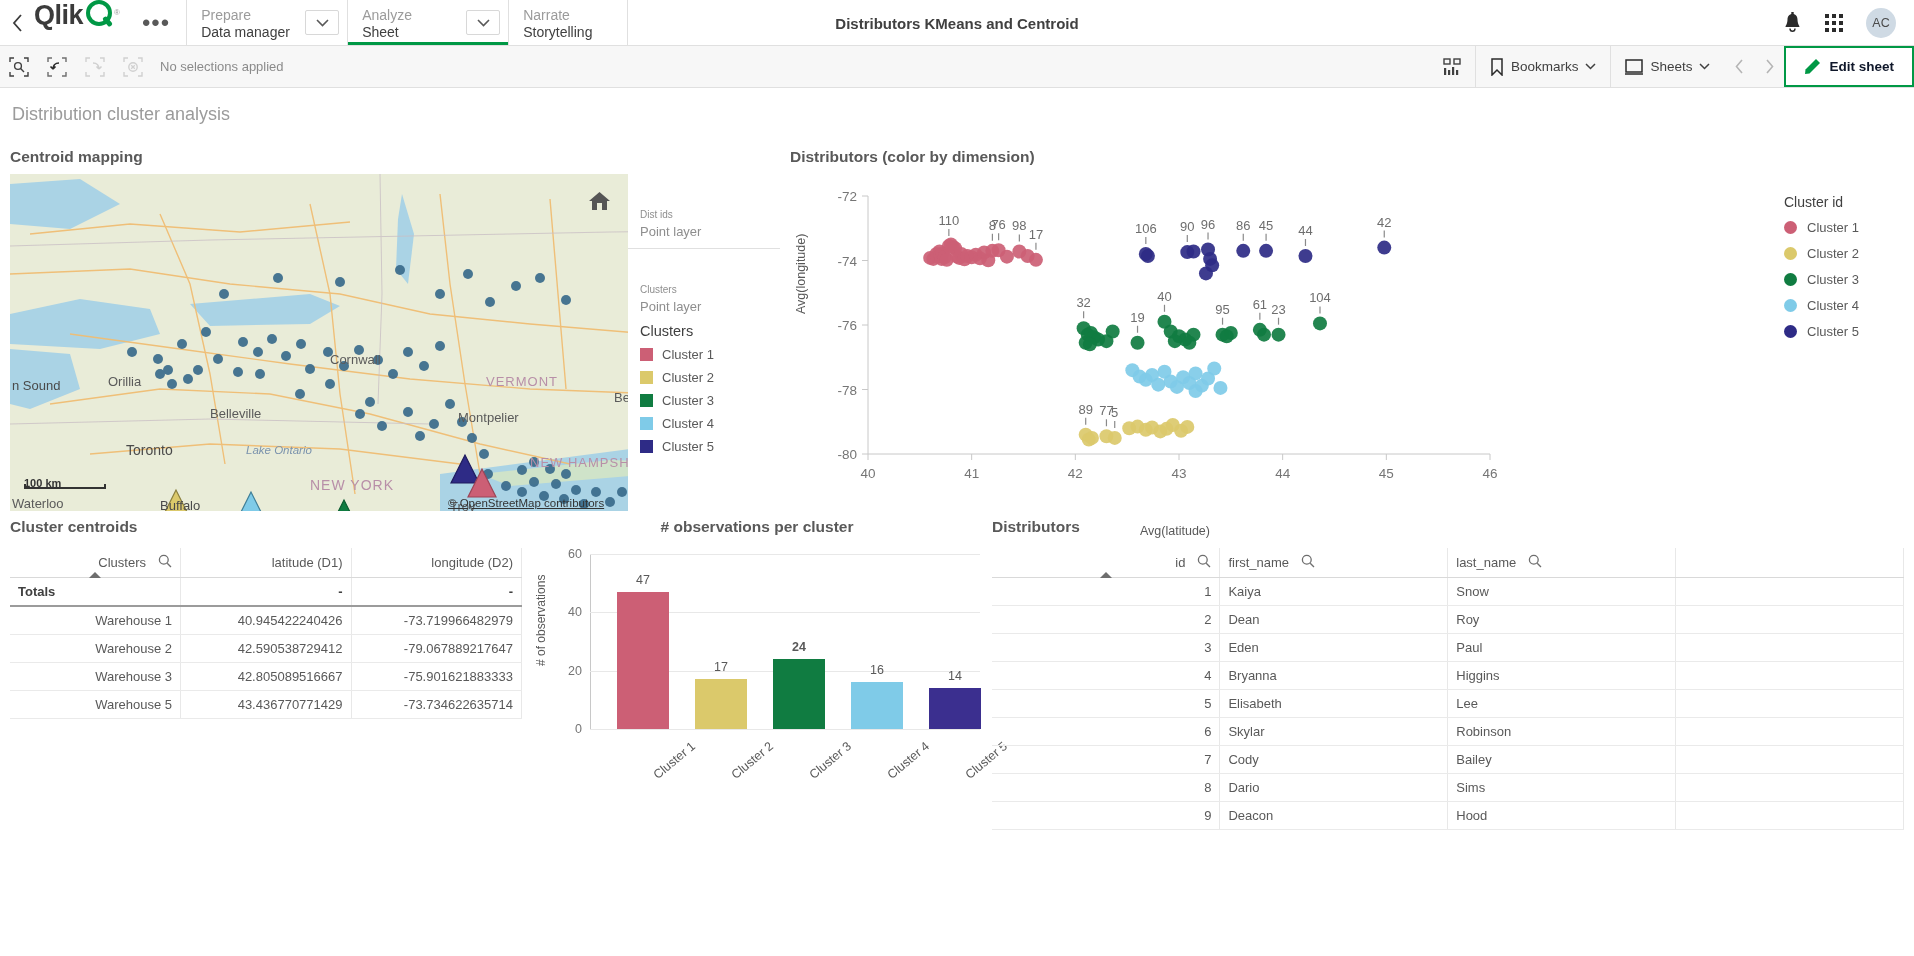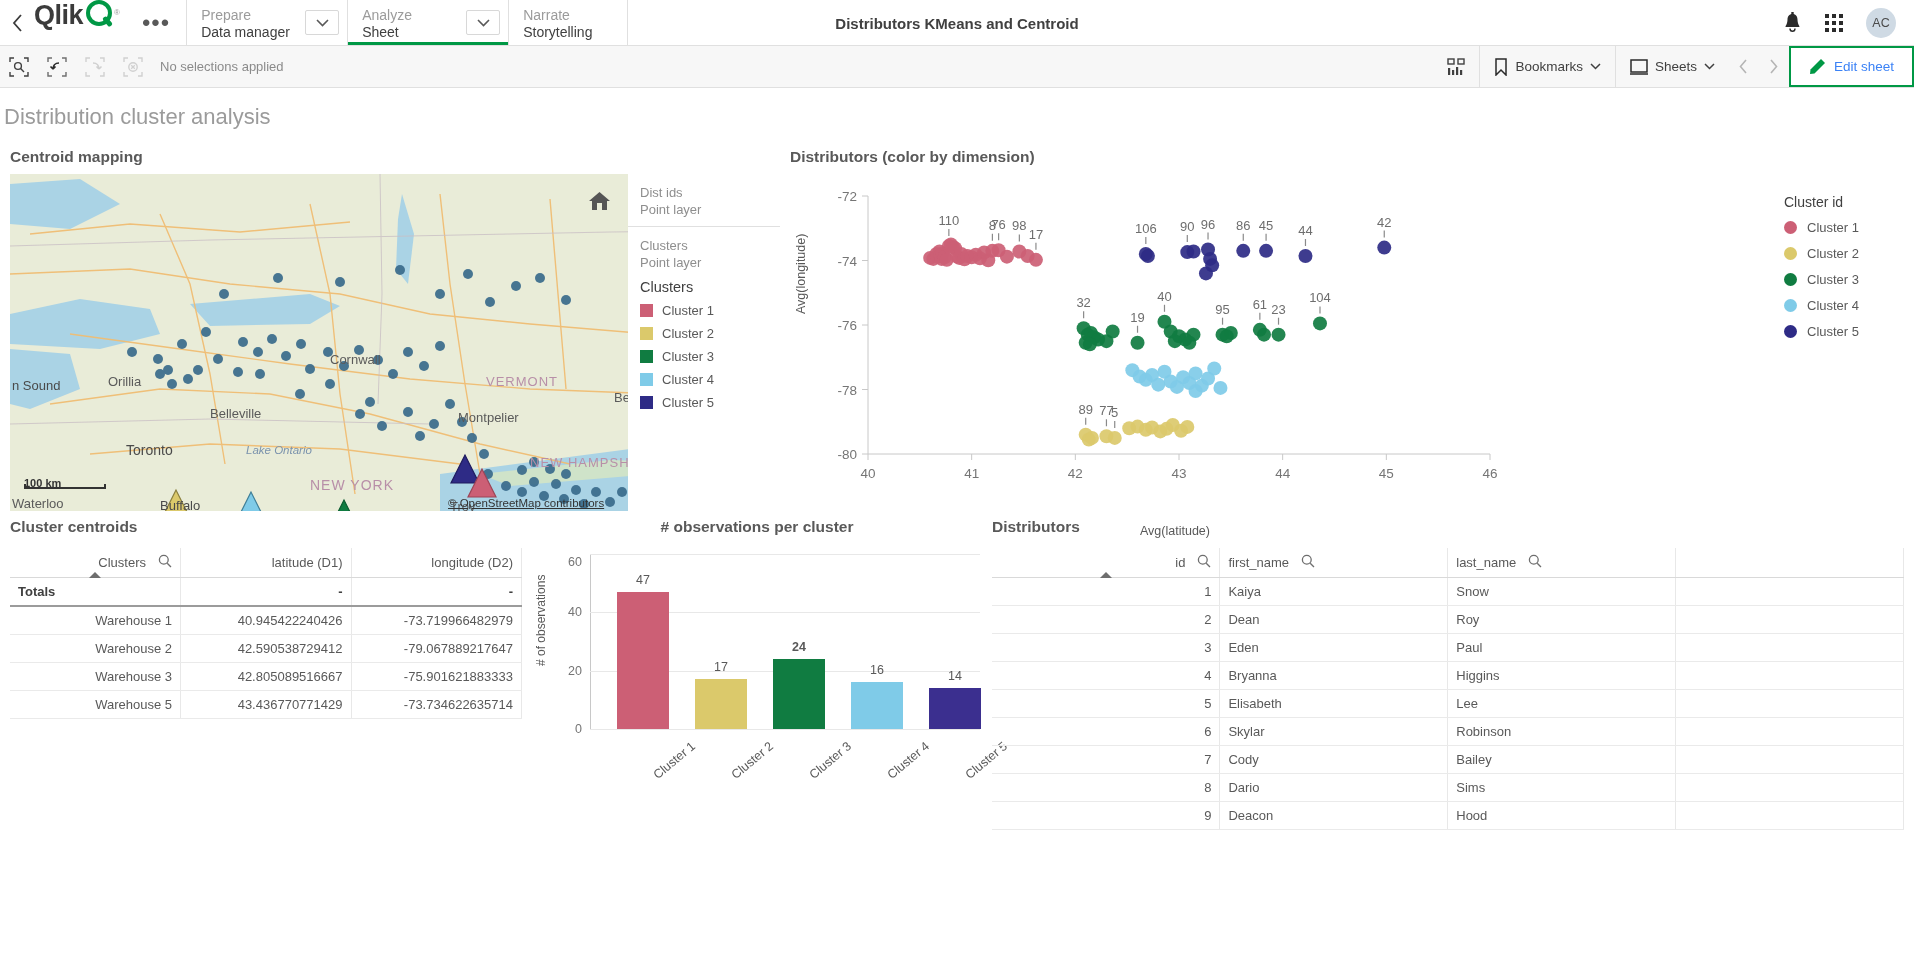--- a/index.html
+++ b/index.html
@@ -91,48 +91,48 @@
     color: #404040; cursor: pointer; border-left: 1px solid #e0e0e0;
     background: transparent;
   }
   .tb-btn.nb { border-left: none; }
   .tb-arrow {
     width: 30px; display:flex; align-items:center; justify-content:center;
     color:#b5b5b5; cursor: default; font-size: 16px;
   }
   .tb-edit {
     display:flex; align-items:center; gap:8px; padding: 8px 18px;
-    color: #3b82f6; font-size: 13.5px; border: 2px solid #009845;
-    background:#fff; cursor:pointer; margin: 0; height: 100%;
+    color: #0f172a; font-size: 13.5px; border: 2px solid #009845;
+    background:#fff; cursor:pointer; margin: 0; height: 100%; font-weight: bold;
   }
 
   
   .sheet { position: relative; height: calc(956px - 46px - 42px); background:#fff; }
   .sheet-title {
-    font-size: 22px; color: #9b9b9b; padding: 16px 0 10px 4px; font-weight: 400;
+    font-size: 18px; color: #9b9b9b; padding: 16px 0 10px 12px; font-weight: 400;
   }
   .obj-title {
     font-size: 15.5px; font-weight: bold; color: #595959;
   }
 
   
   .map-panel { position:absolute; left:10px; top:60px; width: 770px; }
   .map-head { padding-bottom: 8px; }
   .map-body {
     position:relative; width: 770px; height: 337px; overflow:hidden;
     background: #e8ead5;
   }
   .map-canvas { position:absolute; inset:0; }
   .map-legend {
     position:absolute; right:0; top:0; width: 152px; height: 100%;
     background:#fff; font-size: 12.5px;
   }
   .ml-sec { padding: 10px 12px 8px 12px; border-bottom:1px solid #e0e0e0; }
   .ml-sec:last-child { border-bottom:none; }
-  .ml-name { font-size: 13px; color:#8e8e8e; line-height: 17px; }
+  .ml-name { font-size: 10px; color:#8e8e8e; line-height: 17px; margin-top: 22px; }
   .ml-sub  { font-size: 13px; color:#8e8e8e; line-height: 17px; }
   .ml-title { font-size: 14.5px; color:#404040; margin: 8px 0 8px 0; }
   .ml-row { display:flex; align-items:center; gap:9px; margin-bottom: 8px; cursor:pointer;}
   .ml-swatch { width: 13px; height: 13px; flex:none; }
   .ml-label { font-size: 13px; color:#595959; }
   .map-attrib {
     position:absolute; bottom:2px; left: 438px; font-size: 11.5px; color:#333;
     text-decoration: underline; white-space:nowrap;
   }
   .scalebar {
@@ -836,21 +836,21 @@
         <div class="bc-ylab"># of observations</div>
         <div class="bc-plot" id="bc-plot">
           <div class="axis-y-line"></div>
         <div class="gridline" style="top: 175px;"></div>
             <div class="bc-tick" style="top: 175px;">0</div>
             <div class="gridline" style="top: 116.667px;"></div>
             <div class="bc-tick" style="top: 116.667px;">20</div>
             <div class="gridline" style="top: 58.3333px;"></div>
             <div class="bc-tick" style="top: 58.3333px;">40</div>
             <div class="gridline" style="top: 0px;"></div>
-            <div class="bc-tick" style="top: 8px; text-align: right;">60</div>
+            <div class="bc-tick" style="top: 0px; text-align: right;">60</div>
             <div class="bar" style="left: 27px; width: 52px; height: 137.083px; background: rgb(204, 95, 117);"></div>
             <div class="bar-val" style="left: 53px; top: 18.9167px;">47</div>
             <div class="bar-cat" style="left: 49px; top: 185px;">Cluster 1</div>
             <div class="bar" style="left: 105px; width: 52px; height: 49.5833px; background: rgb(219, 201, 107);"></div>
             <div class="bar-val" style="left: 131px; top: 106.417px;">17</div>
             <div class="bar-cat" style="left: 127px; top: 185px;">Cluster 2</div>
             <div class="bar" style="left: 183px; width: 52px; height: 70px; background: rgb(16, 124, 65);"></div>
             <div class="bar-val" style="left: 209px; top: 86px; font-weight: bold;">24</div>
             <div class="bar-cat" style="left: 205px; top: 185px;">Cluster 3</div>
             <div class="bar" style="left: 261px; width: 52px; height: 46.6667px; background: rgb(127, 203, 232);"></div>

